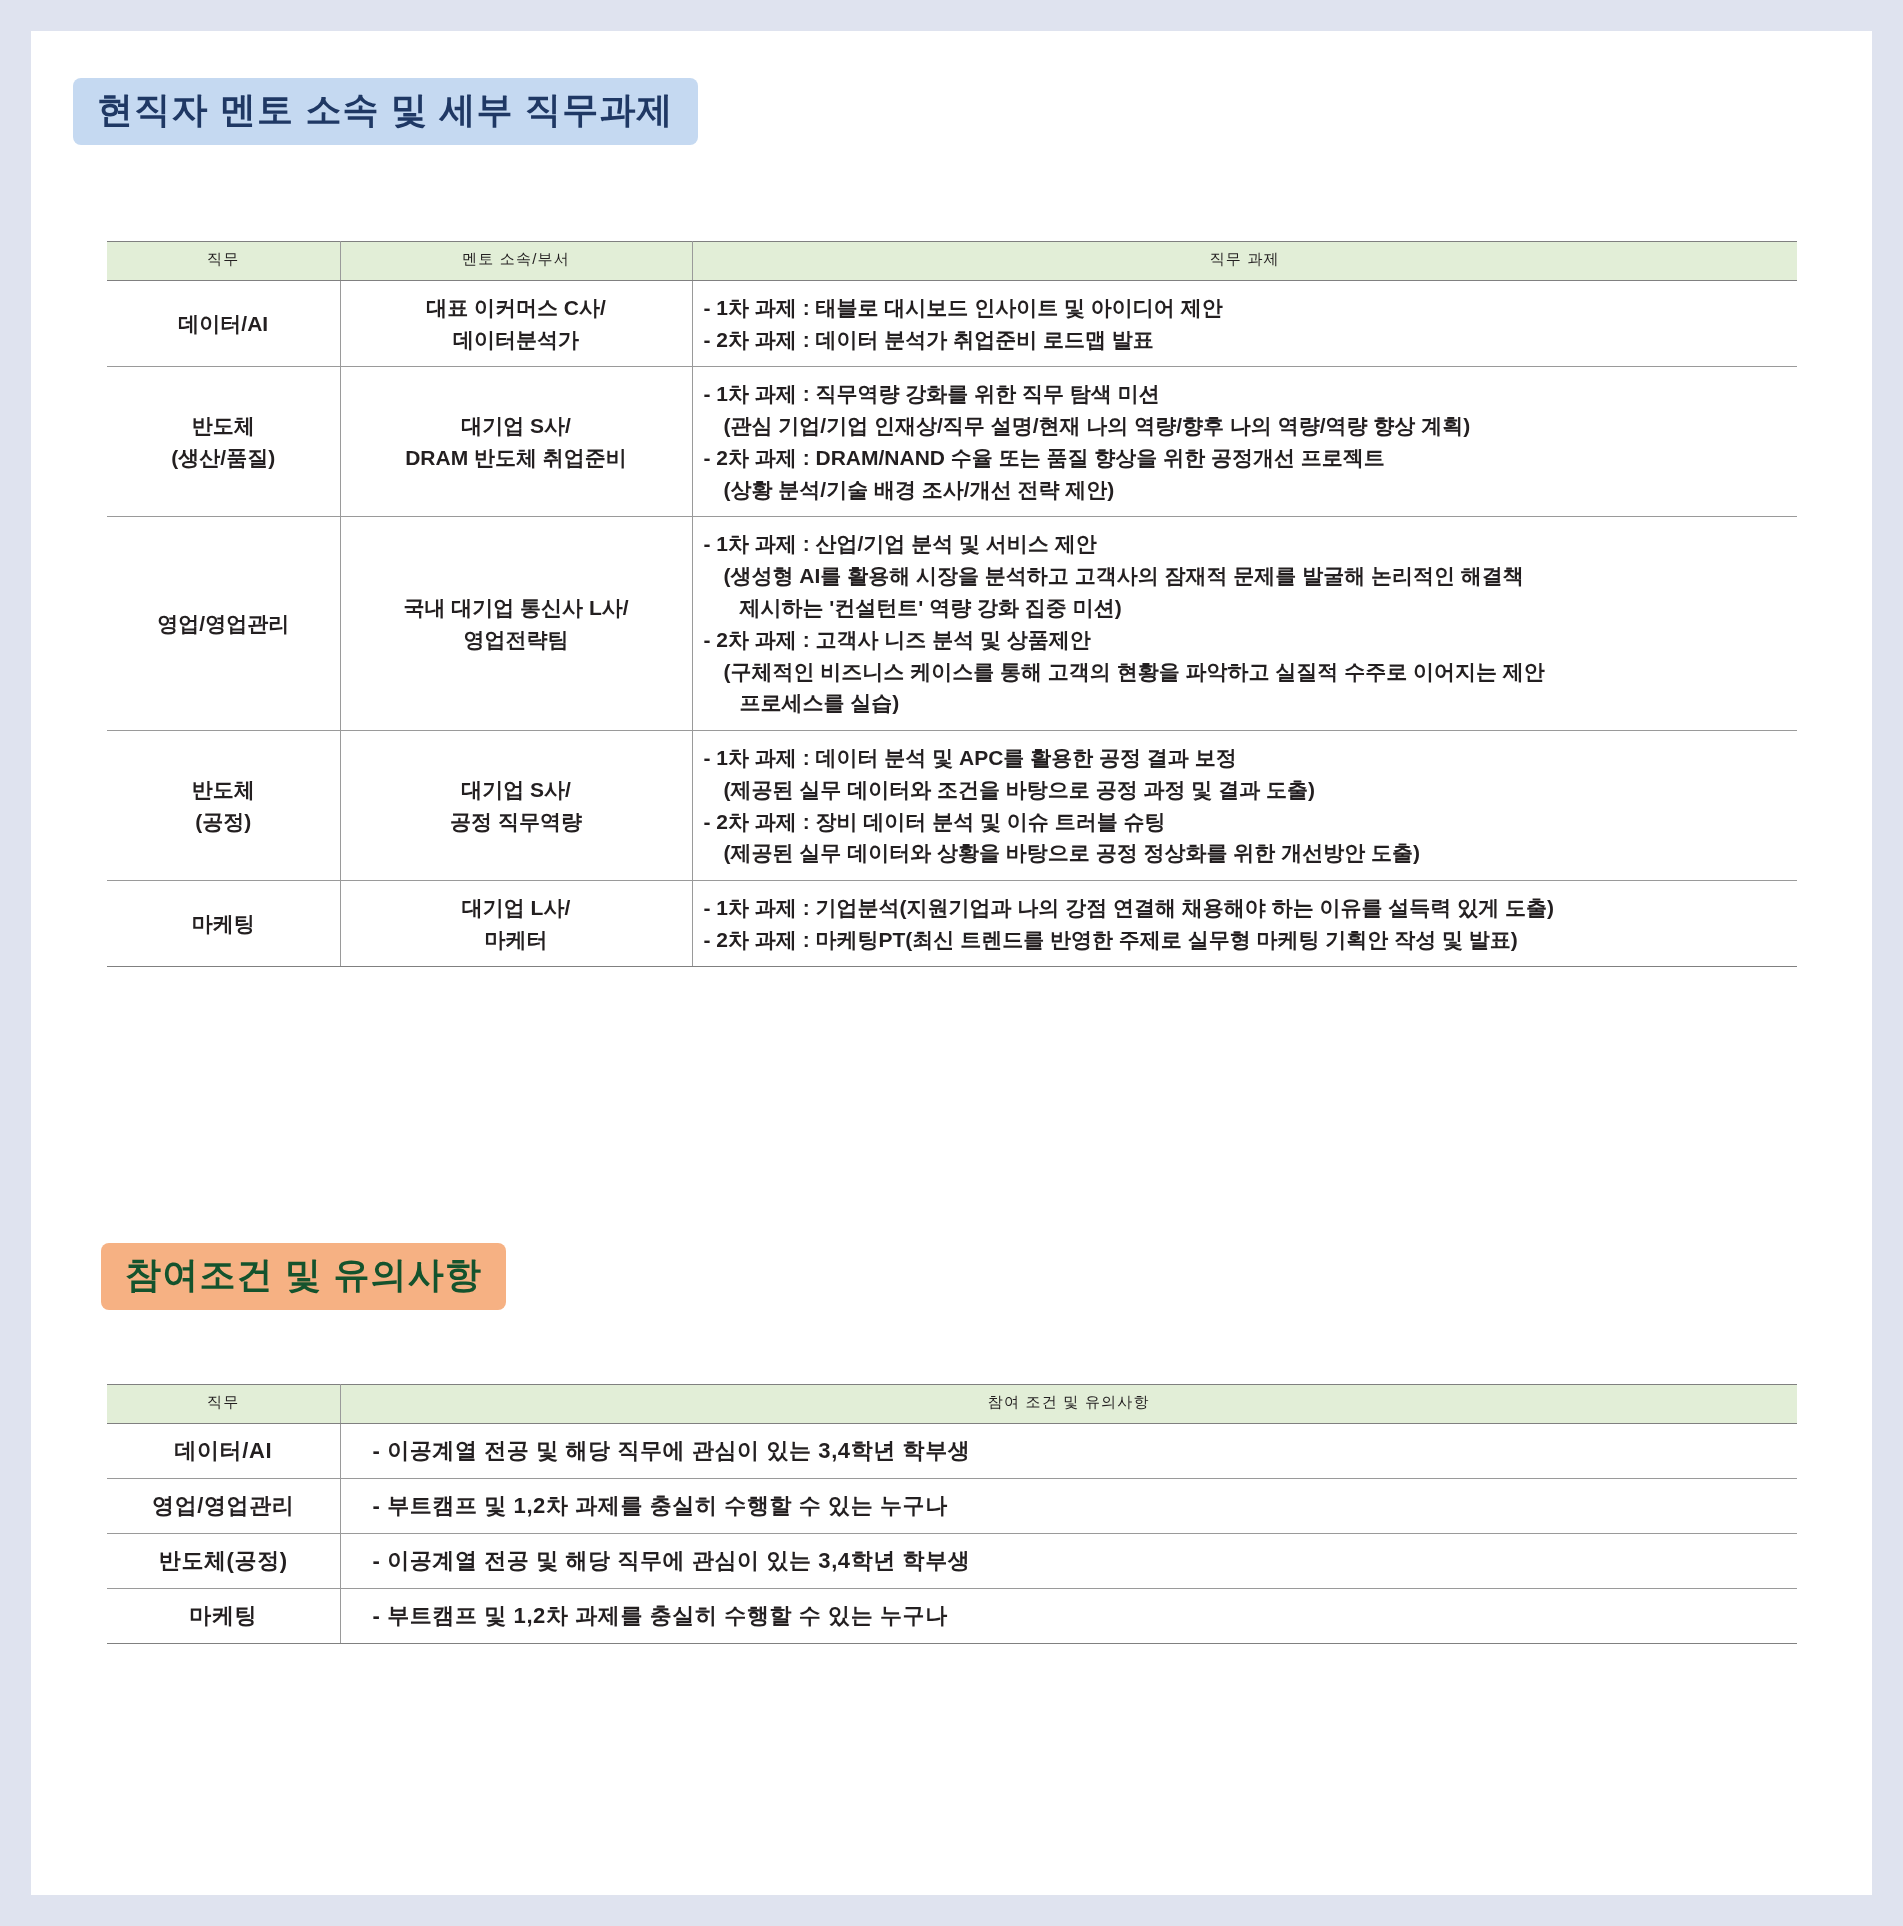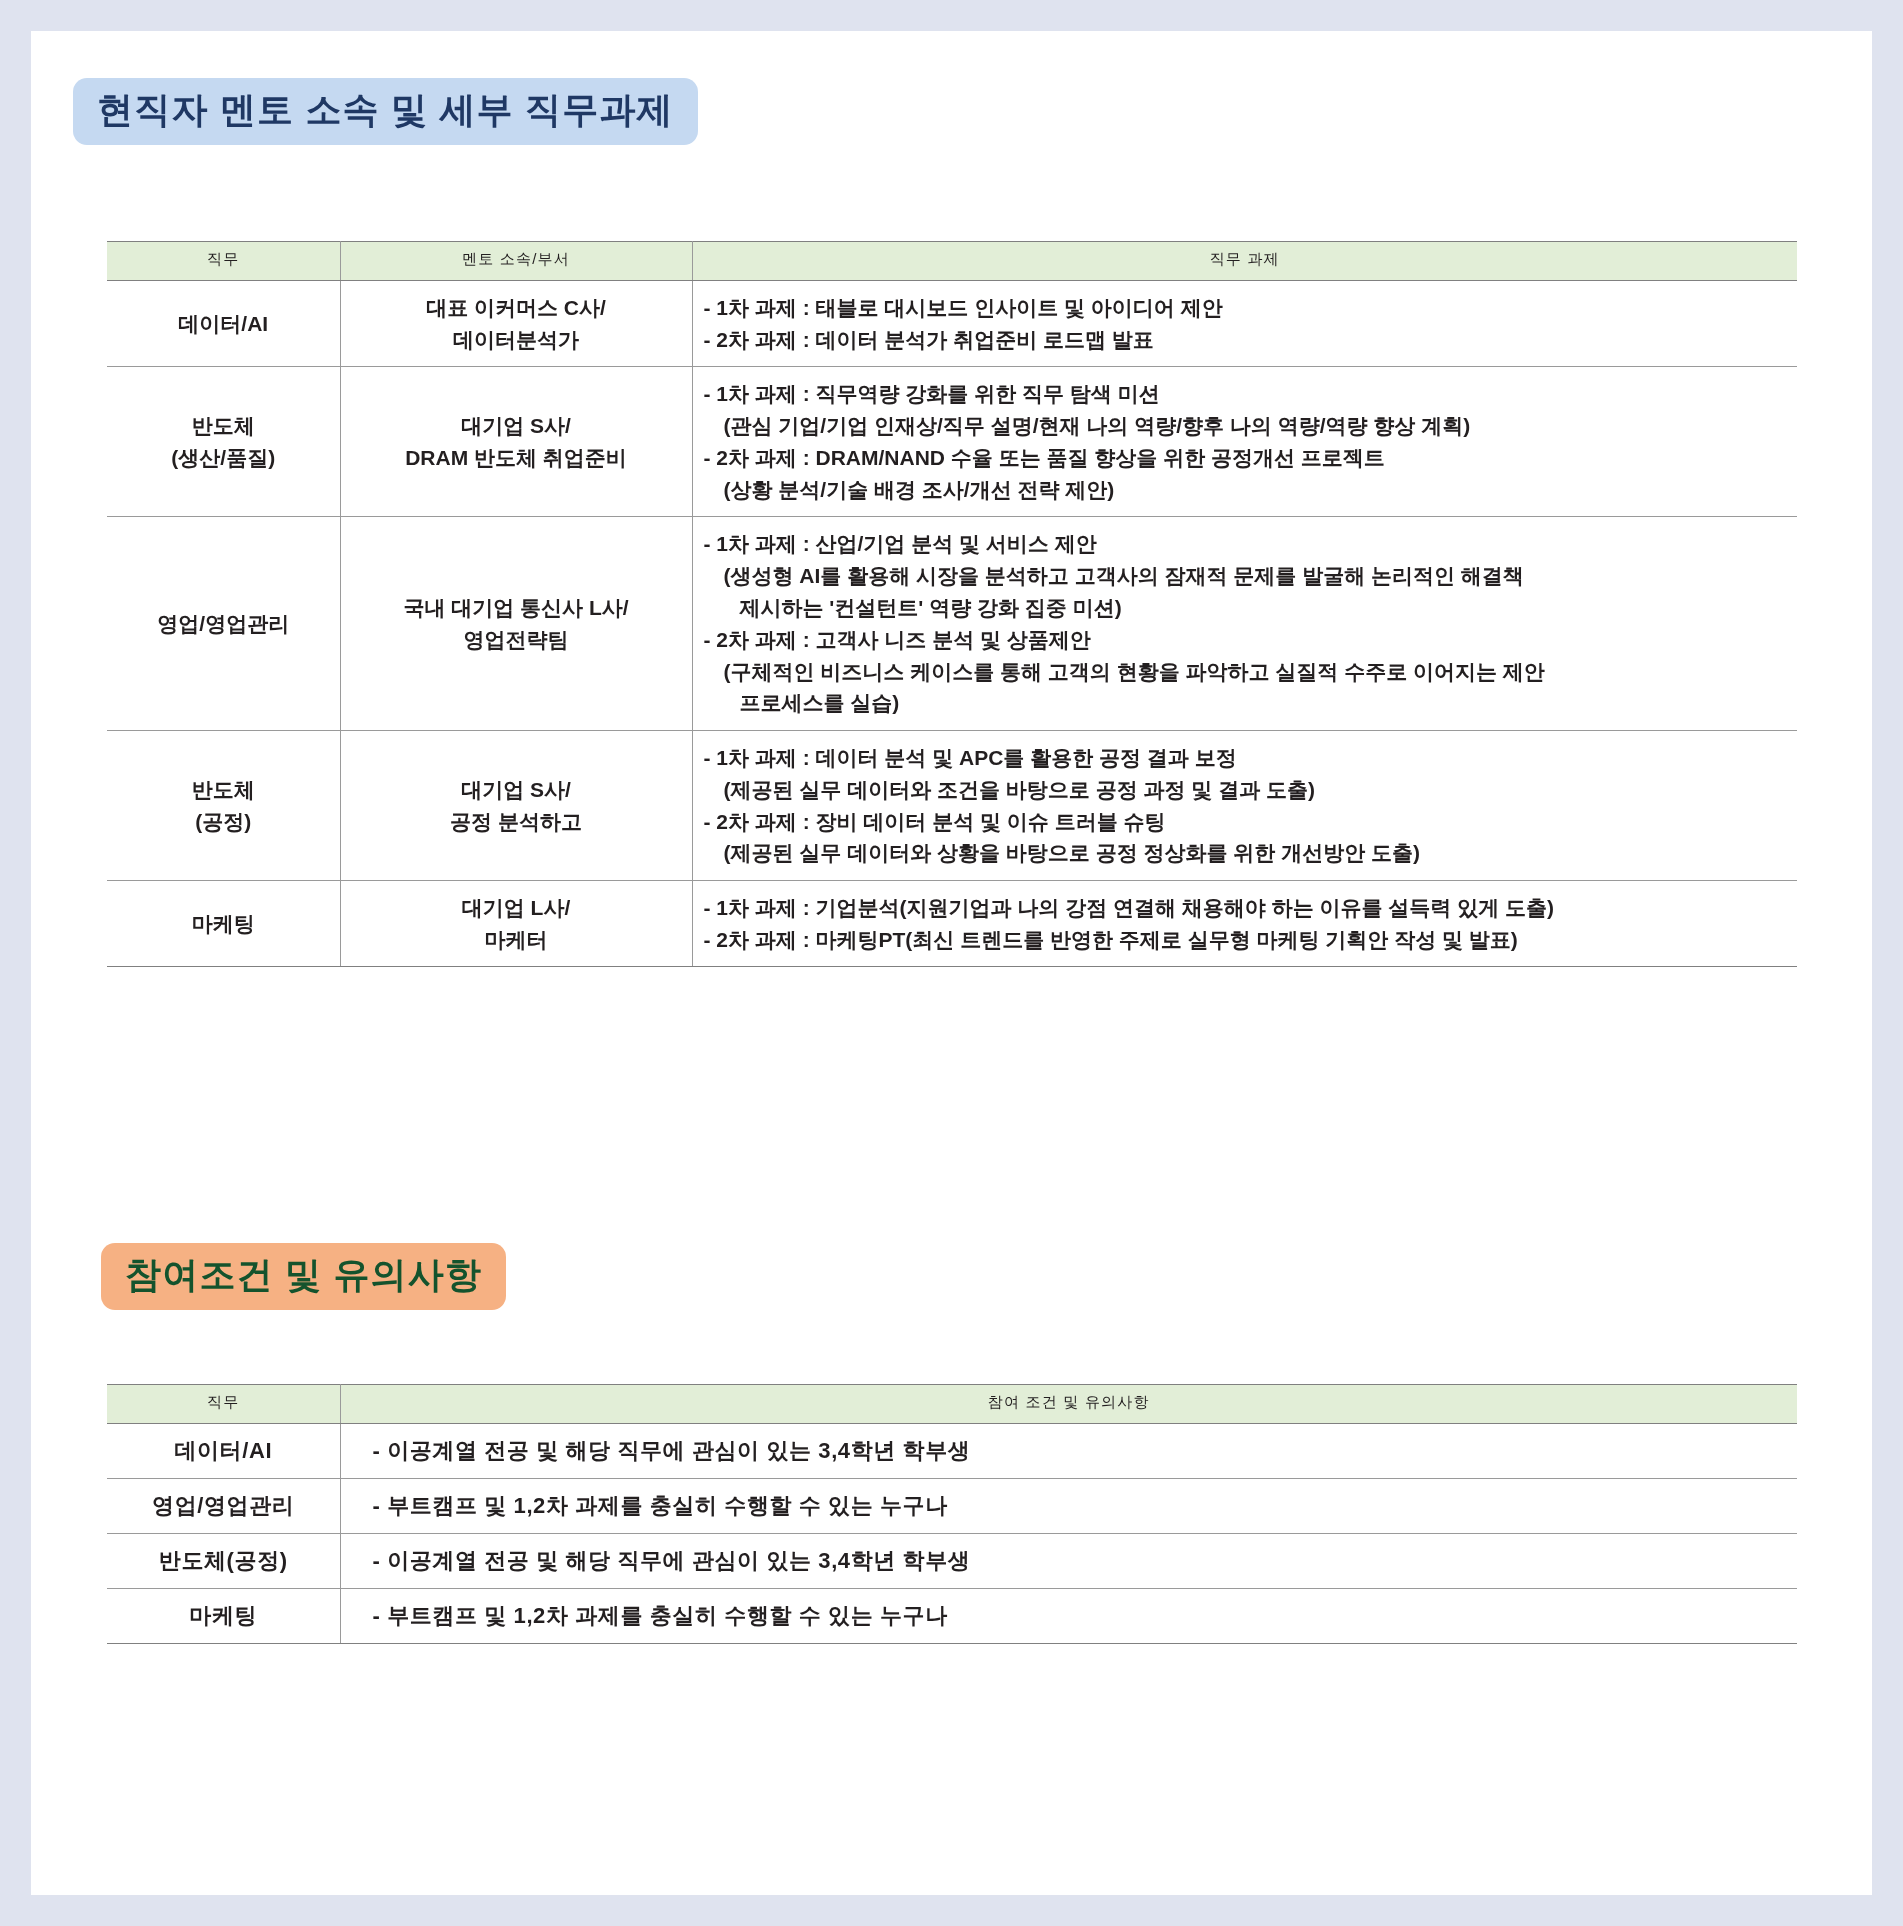--- a/index.html
+++ b/index.html
@@ -23,21 +23,21 @@
     box-sizing: border-box;
   }
 
   
   .chip {
     display: inline-block;
     font-size: 36px;
     font-weight: bold;
     letter-spacing: 1.2px;
     padding: 12px 24px 15.5px 24px;
-    border-radius: 14px;
+    border-radius: 8px;
     line-height: 1.1;
   }
   .chip-blue {
     background: #c5d9f1;
     color: #1f3864;
   }
   .chip-orange {
     background: #f6b183;
     color: #14532d;
   }
@@ -178,21 +178,21 @@
         </td>
       </tr>
 
       <tr>
         <td class="c1 vline-1">
           <div>반도체</div>
           <div>(공정)</div>
         </td>
         <td class="c2 vline-1">
           <div>대기업 S사/</div>
-          <div>공정 분석하고</div>
+          <div>공정 직무역량</div>
         </td>
         <td class="c3">
           <div class="task-line">- 1차 과제 : 데이터 분석 및 APC를 활용한 공정 결과 보정</div>
           <div class="task-line indent">(제공된 실무 데이터와 조건을 바탕으로 공정 과정 및 결과 도출)</div>
           <div class="task-line">- 2차 과제 : 장비 데이터 분석 및 이슈 트러블 슈팅</div>
           <div class="task-line indent">(제공된 실무 데이터와 상황을 바탕으로 공정 정상화를 위한 개선방안 도출)</div>
         </td>
       </tr>
 
       <tr>

